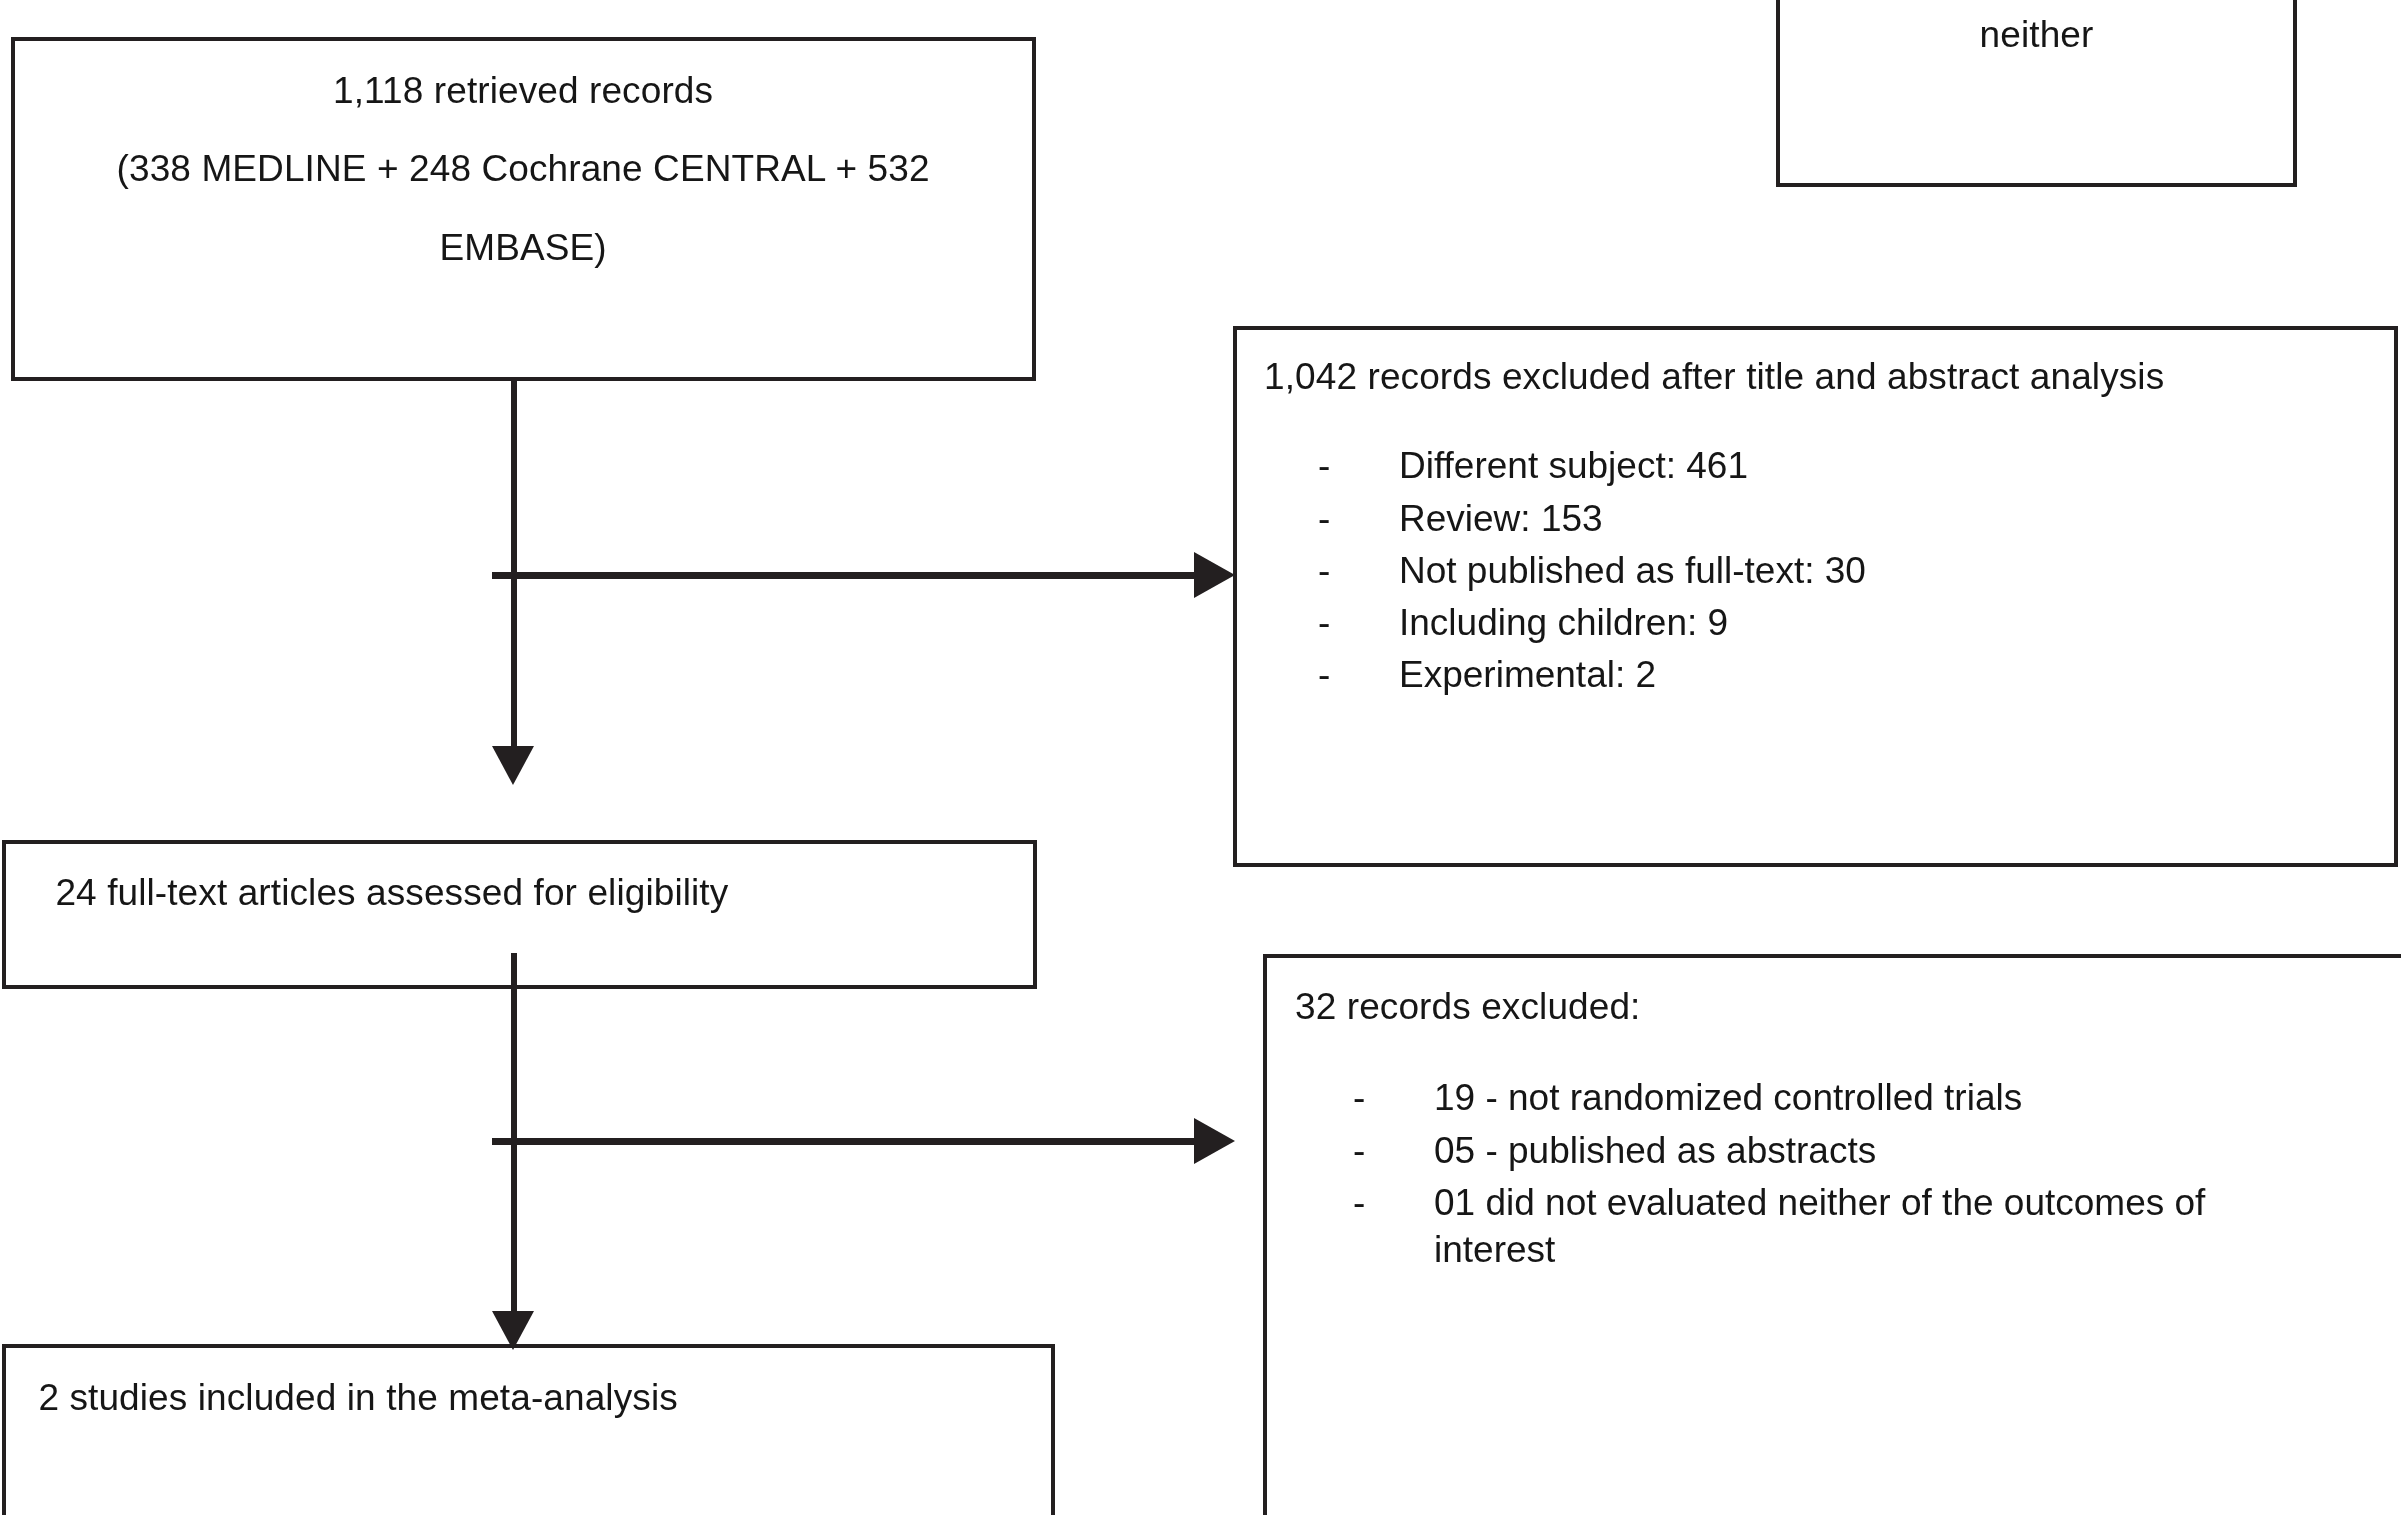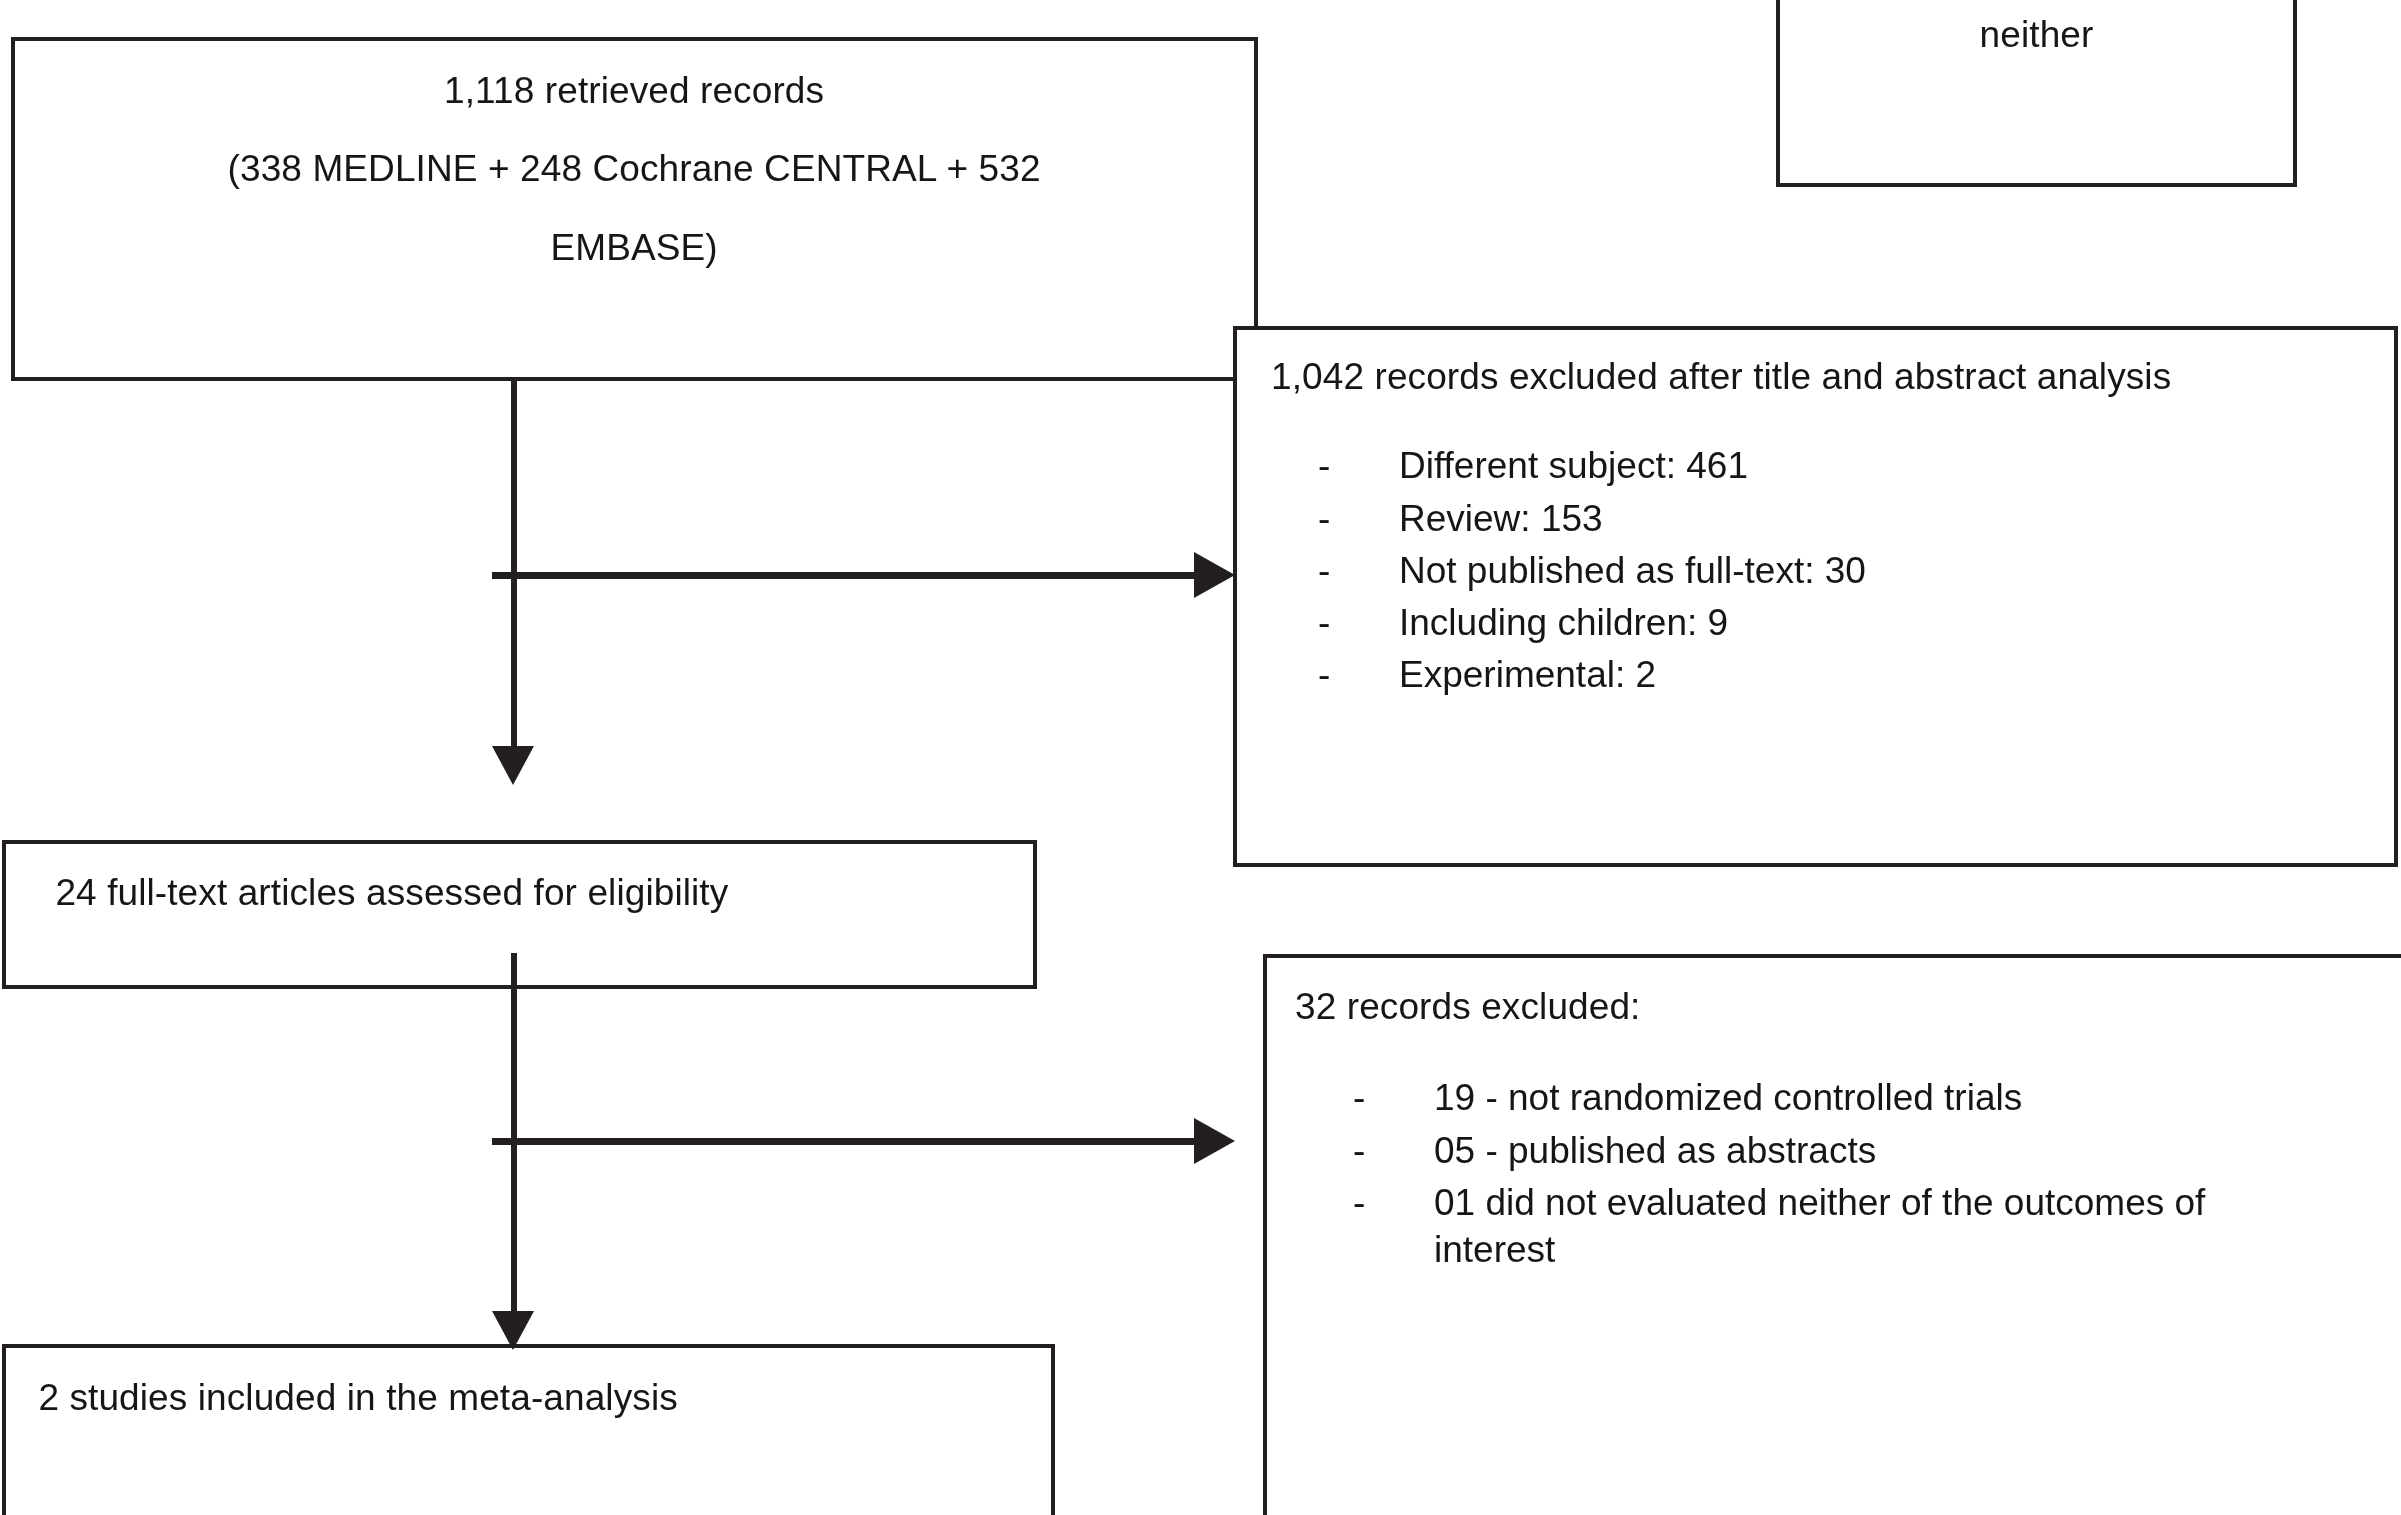--- a/index.html
+++ b/index.html
@@ -34,21 +34,21 @@
     font-size: 37px;
     line-height: 1.12;
     letter-spacing: 0.1px;
     white-space: pre-wrap;
   }
 
   
   #box-retrieved {
     left: 10.6px;
     top: 37px;
-    width: 1247px;
+    width: 1025px;
     height: 344px;
   }
   #box-retrieved .pad {
     padding: 29px 19.5px 0 19.5px;
   }
   #box-retrieved .line {
     text-align: center;
     margin: 0 0 37px 0;
   }
 
@@ -71,21 +71,21 @@
   #box-excl-title {
     left: 1233px;
     top: 326px;
     width: 1165px;
     height: 541px;
   }
   #box-excl-title .pad {
     padding: 26px 21px 0 26px;
   }
   #box-excl-title .head {
-    margin: 0 0 0 8px;
+    margin: 0 0 0 1px;
     max-width: 999px;
   }
   #box-excl-title .bullets {
     margin-top: 45px;
     padding-left: 55px;
   }
 
   
   #box-fulltext {
     left: 2.4px;

